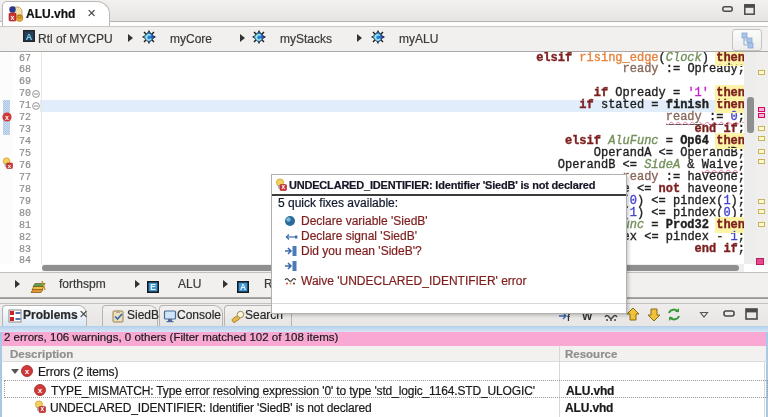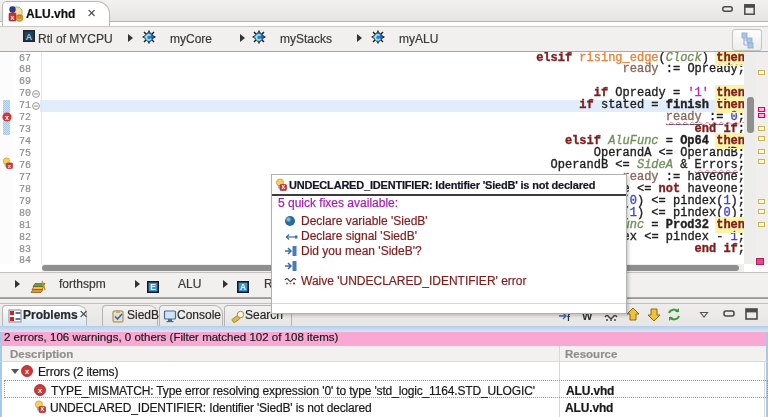--- a/index.html
+++ b/index.html
@@ -84,21 +84,21 @@
   border-left:2px solid #a8c8e8; border-right:2px solid #a8c8e8; font-size:12px; color:#1a1a1a; letter-spacing:-0.15px; }
 .prow { position:absolute; left:2px; width:764px; height:18px; }
 .prow .txt { position:absolute; top:3px; white-space:nowrap; }
 .colsep { position:absolute; left:557px; top:0; width:1px; height:71px; background:#d8d8d6; }
 
 
 #popup { left:271px; top:174px; width:356px; height:140px; background:#fff;
   border:1px solid #b0b0ae; box-shadow:2px 2px 3px rgba(0,0,0,.18); z-index:9; }
 #popup .hdr { position:absolute; left:17px; top:4px; font-size:11px; font-weight:bold; color:#161626; letter-spacing:-0.2px; white-space:nowrap; }
 #popup .sep { position:absolute; left:0px; top:19px; width:354px; height:2px; background:#3c3c3c; }
-#popup .qf { position:absolute; left:6px; top:21px; font-size:12px; color:#a21caf; }
+#popup .qf { position:absolute; left:6px; top:21px; font-size:12px; color:#0f172a; }
 .link { position:absolute; left:29px; font-size:12px; color:#7f1d1d; white-space:nowrap; }
 .licon { position:absolute; left:12px; }
 #popup .foot { position:absolute; left:0; top:128px; width:354px; height:1px; background:#d8d8d6; }
 </style>
 </head>
 <body>
 <div id="root">
 
   <div id="tabbar" class="abs"></div>
   <div id="whitegap" class="abs"></div>
@@ -218,21 +218,21 @@
 84</div>
     <div id="code" class="abs"><span class="kw">        elsif</span> <span class="fn">rising_edge</span>(<span class="it">Clock</span>) <span class="kw thn">then</span>
             <span class="vrd">ready</span> := Opready;
 
             <span class="kw">if</span> Opready = <span class="ch">'1'</span> <span class="kw thn">then</span>
                 <span class="kw">if</span> stated = <b>finish</b> <span class="kw thn">then</span>
                     <span class="eul"><span class="vrd sul">ready</span> <span class="sul">:=</span> <span class="num">0</span>;</span>
                 <span class="kw">end if</span>;
             <span class="kw">elsif</span> <span class="it">AluFunc</span> = <b>Op64</b> <span class="kw thn">then</span>
                 OperandA &lt;= OperandB;
-                OperandB &lt;= <span class="it">SideA</span> &amp; <span class="eul"><span class="sul">Errors</span></span>;
+                OperandB &lt;= <span class="it">SideA</span> &amp; <span class="eul"><span class="sul">Waive</span></span>;
                 <span class="vrd">ready</span> := haveone;
                 haveone &lt;= <span class="kw">not</span> haveone;
                 pindex(<span class="num">0</span>) &lt;= pindex(<span class="num">1</span>);
                 pindex(<span class="num">1</span>) &lt;= pindex(<span class="num">0</span>);
             <span class="kw">elsif</span> <span class="it">AluFunc</span> = <b>Prod32</b> <span class="kw thn">then</span>
                 pindex &lt;= pindex - <span class="num">1</span>;
             <span class="kw">end if</span>;
 </div>
     <div id="vscroll" class="abs"></div>
     <div id="vthumb" class="abs"></div>

